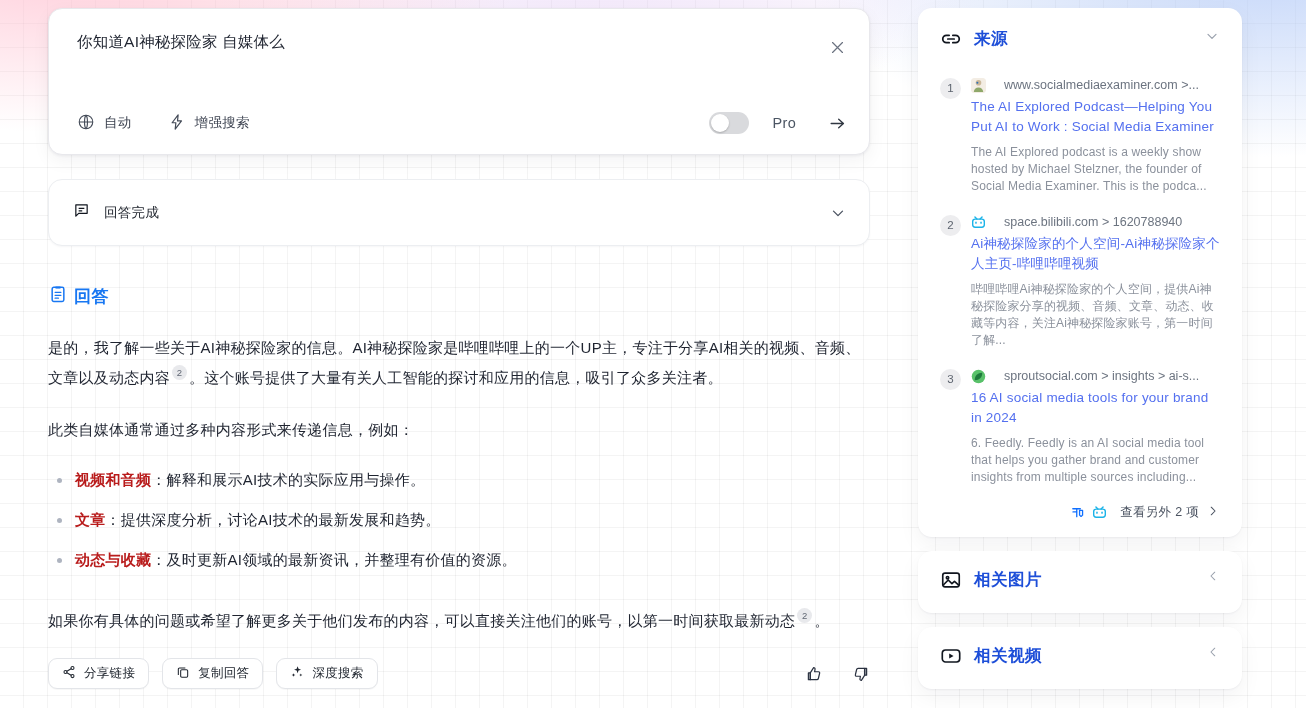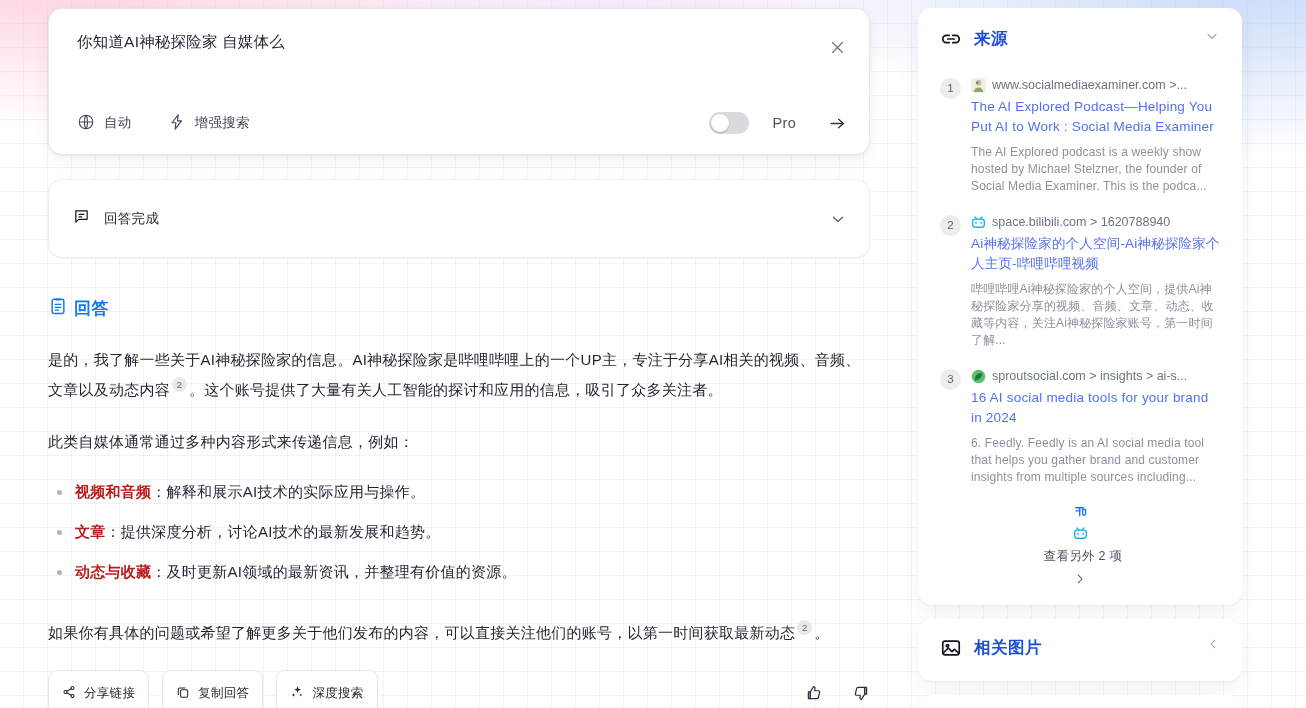--- a/index.html
+++ b/index.html
@@ -95,21 +95,21 @@
     display:flex; align-items:center;
   }
 
   
   #status-card {
     margin-top: 24px;
     background: #fff;
     border: 1px solid #eceef1;
     border-radius: 14px;
     box-shadow: 0 1px 2px rgba(16,24,40,0.04);
-    height: 79px;
+    height: 67px;
     display: flex; align-items: center;
     padding: 0 22px 0 24px;
   }
   #status-card .label { font-size: 13.5px; color: #1d222b; margin-left: 14px; letter-spacing:.3px;}
   #status-card .chev { margin-left: auto; color: #4a5260; display:flex; }
 
   
   .section-head {
     display: flex; align-items: center; gap: 6px;
     color: #1877f2;
@@ -161,21 +161,21 @@
   }
 
   
   #action-row {
     margin-top: 10px;
     display: flex; align-items: center;
     gap: 13px;
   }
   .action-btn {
     display: inline-flex; align-items: center; gap: 8px;
-    height: 46px; padding: 0 13px;
+    height: 31px; padding: 0 13px;
     background: #fff;
     border: 1px solid #e3e5e9;
     border-radius: 9px;
     font-size: 12.5px; color: #20262f;
     cursor: pointer;
     letter-spacing: .3px;
     box-shadow: 0 1px 1px rgba(16,24,40,0.03);
   }
   #action-row .spacer { flex: 1; }
   .vote-btn { color: #2a3140; cursor: pointer; display:flex; align-items:center; }
@@ -207,21 +207,21 @@
   }
   .src-num {
     flex: none;
     width: 21px; height: 21px; border-radius: 50%;
     background: #ededef; color: #5d646f;
     font-size: 11.5px; line-height: 21px; text-align: center;
     margin-top: 2px;
   }
   .src-body { flex: 1; min-width: 0; }
   .src-url {
-    display: flex; align-items: center; gap: 6px;
+    display: flex; align-items: center; gap: 18px;
     font-size: 12.5px; color: #6c7480;
     white-space: nowrap; overflow: hidden; text-overflow: ellipsis;
     line-height: 18px;
   }
   .src-url .u { overflow:hidden; text-overflow: ellipsis; white-space: nowrap; }
   .favicon { flex: none; width: 15px; height: 15px; border-radius: 3px; overflow: hidden; }
   .src-title {
     margin-top: 3px;
     font-size: 13.5px; line-height: 20px;
     color: #5470ef;
@@ -233,21 +233,20 @@
     font-size: 12px; line-height: 17px;
     color: #8b919c;
     letter-spacing: .15px;
   }
   #sources-more {
     display: flex; align-items: center; justify-content: flex-end;
     gap: 7px;
     margin-top: 4px;
     font-size: 12.5px; color: #4b5361;
     cursor: pointer;
-    flex-direction: column;
   }
   #sources-more .more-label { margin-left: 6px; letter-spacing: .3px; }
 
   .collapsed-card {
     margin-top: 14px;
     height: 62px;
     display: flex; align-items: center;
     padding: 0 22px;
     cursor: pointer;
   }

